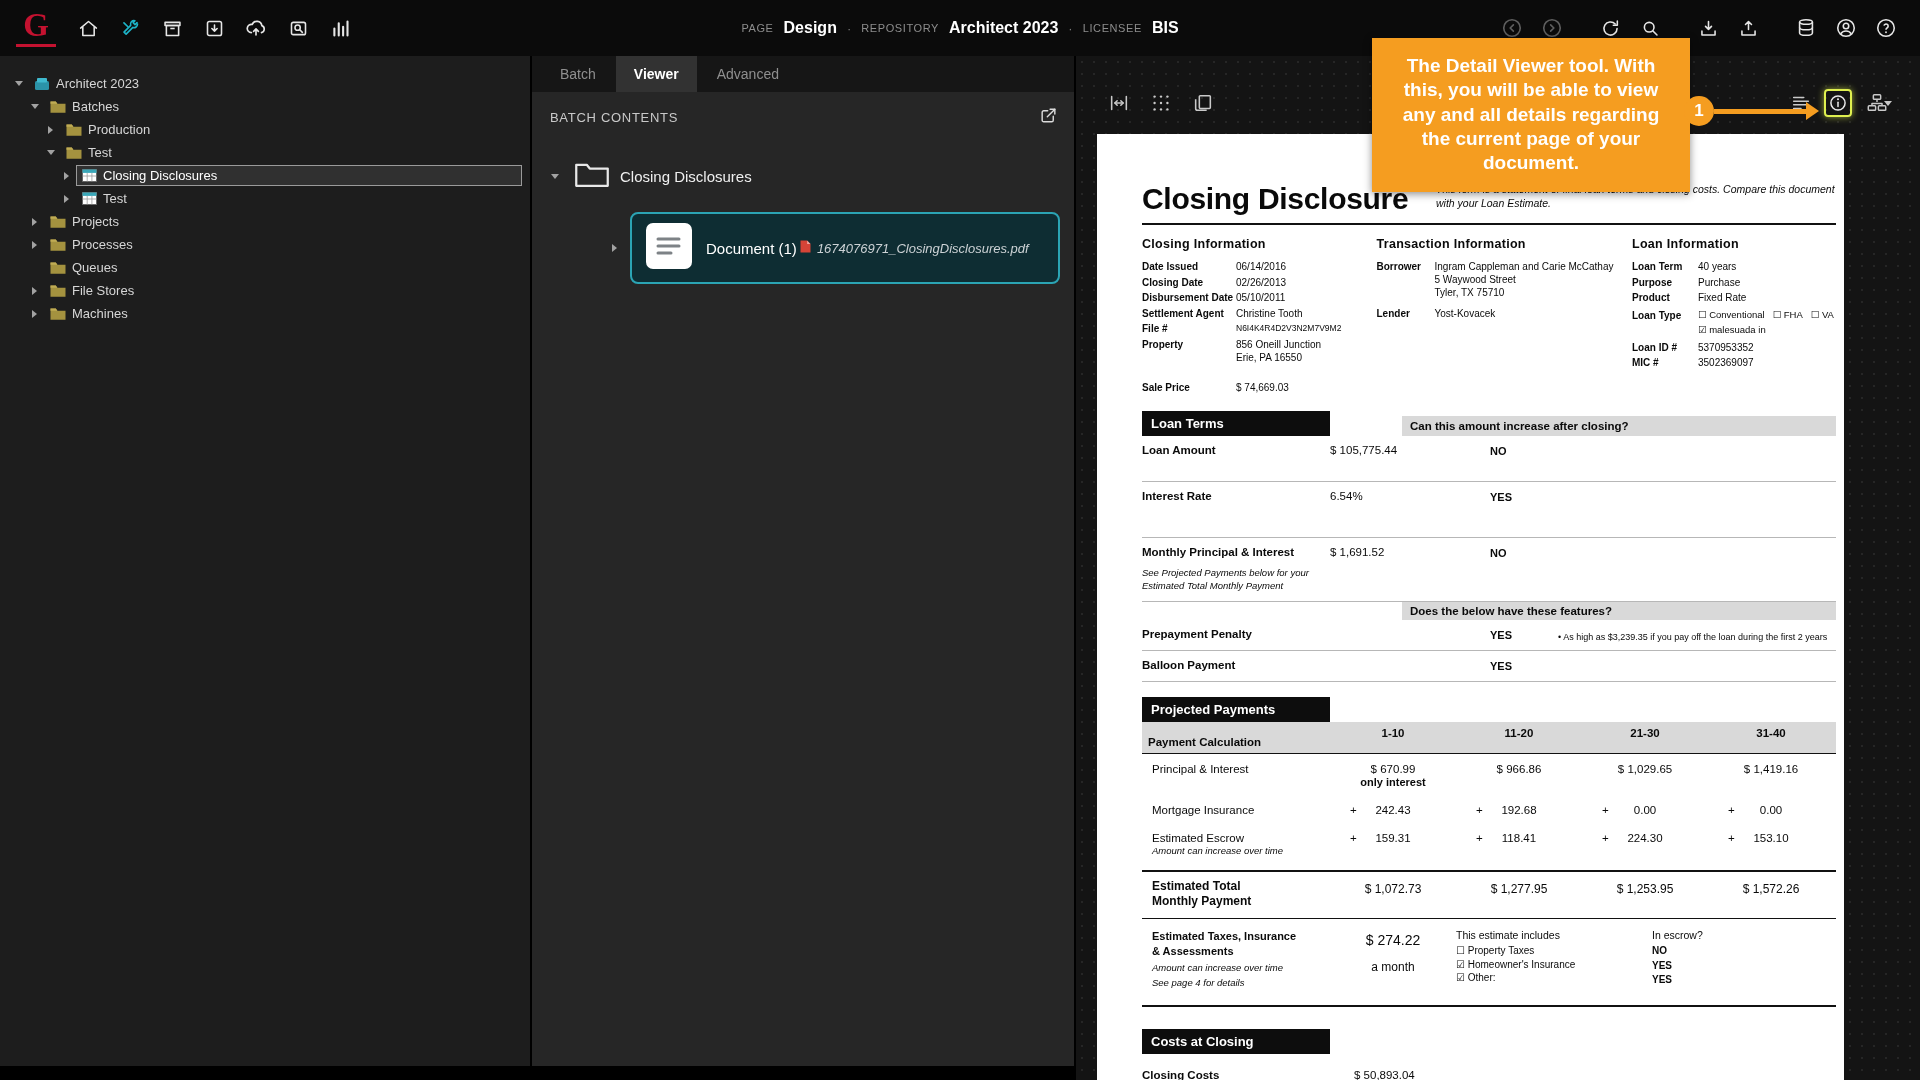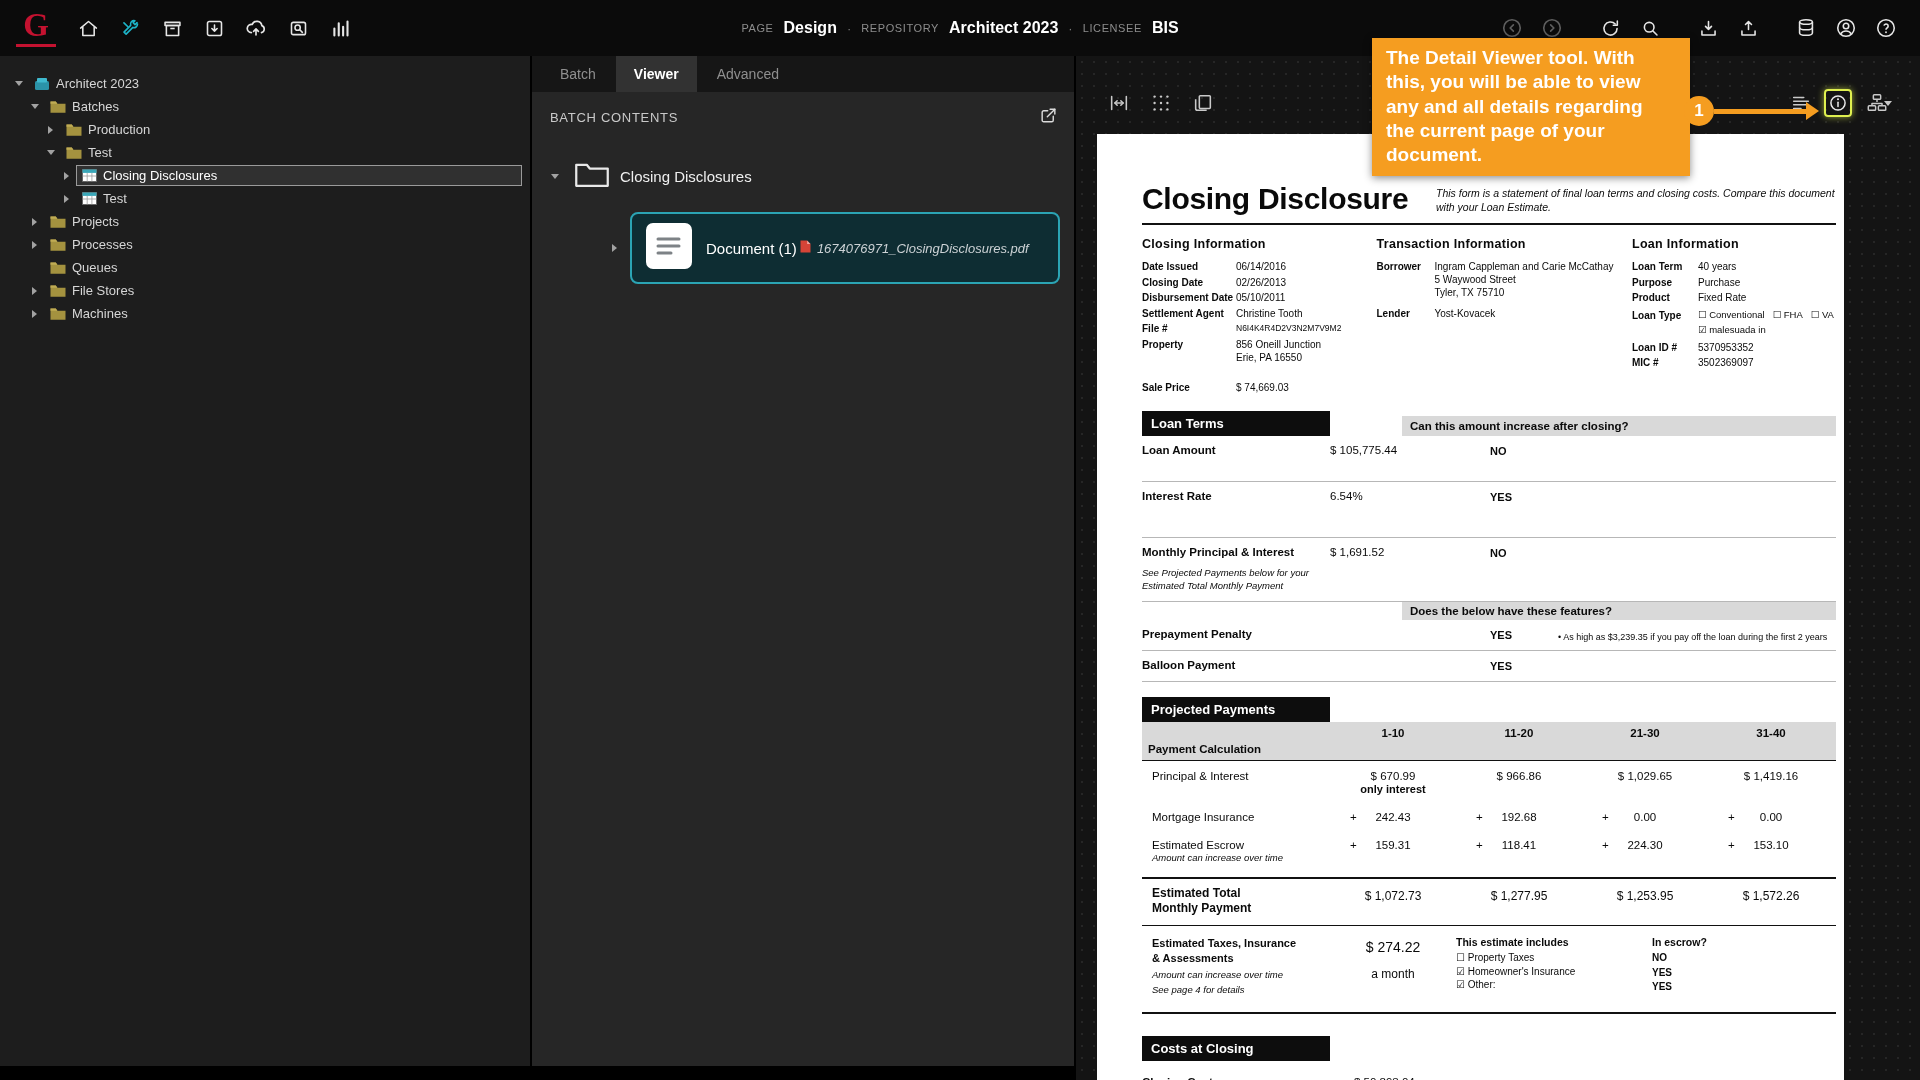--- a/index.html
+++ b/index.html
@@ -52,21 +52,21 @@
 background-image:radial-gradient(rgba(255,255,255,.08) 1px,transparent 1.3px);background-size:12px 12px}
 .v-toolbar{position:absolute;top:26px;left:0;right:0;height:42px;display:flex;align-items:center;padding-left:30px;gap:16px;z-index:3}
 .v-btn{width:26px;height:26px;display:flex;align-items:center;justify-content:center;cursor:pointer}
 .v-right{position:absolute;right:24px;top:0;height:42px;display:flex;align-items:center;gap:10px}
 .hl-box{border:2px solid #dff04f;border-radius:4px;padding:1px;box-shadow:0 0 7px rgba(223,240,79,.65);display:flex}
 .v-caret{display:flex;margin-left:-4px}
 .v-caret::before{content:"";border-left:4px solid transparent;border-right:4px solid transparent;border-top:5px solid #c9c9c9}
 
 
 .page{position:absolute;left:21px;top:78px;width:747px;height:1230px;background:#fff;color:#0a0a0a;padding:48px 8px 0 45px;font-family:"Liberation Sans","DejaVu Sans",sans-serif;z-index:1}
-.pg-head{display:flex;justify-content:space-between;align-items:flex-end}
+.pg-head{display:flex;justify-content:space-between;}
 .pg-title{font-size:30px;font-weight:bold;letter-spacing:-.3px}
 .pg-sub{width:400px;font-size:10.5px;font-style:italic;line-height:1.35;padding-bottom:2px}
 .rule{border:none;border-top:2px solid #111;margin-top:7px}
 .info-cols{display:flex;margin-top:11px}
 .icol{font-size:10px;line-height:1.3}
 .icol h4{font-size:12.5px;font-weight:bold;letter-spacing:.3px;margin-bottom:8px}
 .ic1{width:246px}.ic2{width:268px}.ic3{flex:1}
 .irow{display:flex;margin-bottom:2.5px}
 .il{font-weight:bold;flex-shrink:0}
 .ic1 .il{width:94px}.ic2 .il{width:58px}.ic3 .il{width:66px}
@@ -82,50 +82,50 @@
 .lt-v{width:140px;padding-top:8px}
 .lt-a{font-weight:bold;font-size:11px;padding:9px 0 0 20px}
 .r1{height:46px}.r2{height:56px}.r3{height:64px}
 .lt-note{font-weight:normal;font-style:italic;font-size:9.5px;line-height:1.3;margin-top:9px;width:176px}
 .lt-sub{display:flex}
 .lt-sub .sp{width:260px}
 .lt-sub .q{flex:1;background:#d9d9d9;font-weight:bold;font-size:11.5px;padding:3px 8px}
 .fr{height:31px}
 .lt-d{font-size:9px;padding:12px 0 0 14px}
 .pp-header{display:flex;background:#d9d9d9;font-weight:bold;font-size:11.5px;border-bottom:1.5px solid #111}
-.pp-header .pl{width:188px;padding:21px 0 5px 6px}
+.pp-header .pl{width:188px;padding:14px 0 5px 6px}
 .pp-header .pc{width:126px;text-align:center;padding:5px 0}
 .pp-row{display:flex;font-size:11.5px}
 .pp-row .pl{width:188px;padding:9px 0 0 10px}
 .pp-row .pc{width:126px;text-align:center;padding-top:9px;position:relative}
 .plus{position:absolute;left:20px;top:9px}
 .pp-note{display:block;font-weight:bold;font-size:11px;margin-top:1px}
 .pl .sub{font-style:italic;font-size:9.5px;font-weight:normal;display:block;margin-top:1px}
 .pp-row.pad{padding-bottom:7px}
 .pp-total{border-top:2px solid #111;border-bottom:1.5px solid #111;font-size:12px;margin-top:7px}
 .pp-total .pl{font-weight:bold;white-space:pre-line;line-height:1.25;padding:7px 0 9px 10px}
 .pp-total .pc{padding-top:10px}
 .taxes{display:flex;border-bottom:2px solid #111;padding:10px 0 16px;font-size:10px}
 .tx-l{width:188px;padding-left:10px}
 .tx-l .b{font-weight:bold;font-size:11px;white-space:pre-line;line-height:1.3}
 .tx-l .i{font-style:italic;font-size:9.5px;margin-top:4px}
 .tx-amt{width:126px;text-align:center}
 .tx-amt .a{font-size:14px;margin-top:3px}
 .tx-amt .p{font-size:12px;margin-top:12px}
 .tx-inc{width:196px}
-.tx-inc .h,.tx-esc .h{font-weight:bold;font-size:10.5px;margin-bottom:4px}
+.tx-inc .h,.tx-esc .h{font-weight:normal;font-size:10.5px;margin-bottom:4px}
 .tx-inc .item{margin-bottom:2.5px}
 .tx-esc{flex:1}
 .tx-esc .ans{font-weight:bold;margin-bottom:3.5px}
 .costs-row{display:flex;font-size:11.5px;margin-top:9px}
 .costs-row .cl{width:212px;font-weight:bold;padding-top:6px}
 .costs-row .cv{padding-top:6px}
 
 
-.callout{position:absolute;left:1372px;top:38px;width:318px;background:#f59d20;color:#fff;font-weight:bold;font-size:19px;line-height:1.28;text-align:left;padding:8px 14px;z-index:30;box-shadow:0 2px 8px rgba(0,0,0,.45)}
+.callout{position:absolute;left:1372px;top:38px;width:318px;background:#f59d20;color:#fff;font-weight:bold;font-size:19px;line-height:1.28;text-align:center;padding:16px 14px;z-index:30;box-shadow:0 2px 8px rgba(0,0,0,.45)}
 .step-circle{position:absolute;left:1684px;top:96px;width:30px;height:30px;border-radius:50%;background:#f59d20;color:#fff;font-weight:bold;font-size:17px;display:flex;align-items:center;justify-content:center;z-index:31}
 .callout-arrow{position:absolute;left:1714px;top:109px;width:92px;height:5px;background:#f59d20;z-index:31}
 .callout-arrow::after{content:"";position:absolute;right:-13px;top:-7px;border-top:9.5px solid transparent;border-bottom:9.5px solid transparent;border-left:13px solid #f59d20}
 </style>
 </head>
 <body>
 
 <div class="app">
 
   <header class="topbar">

